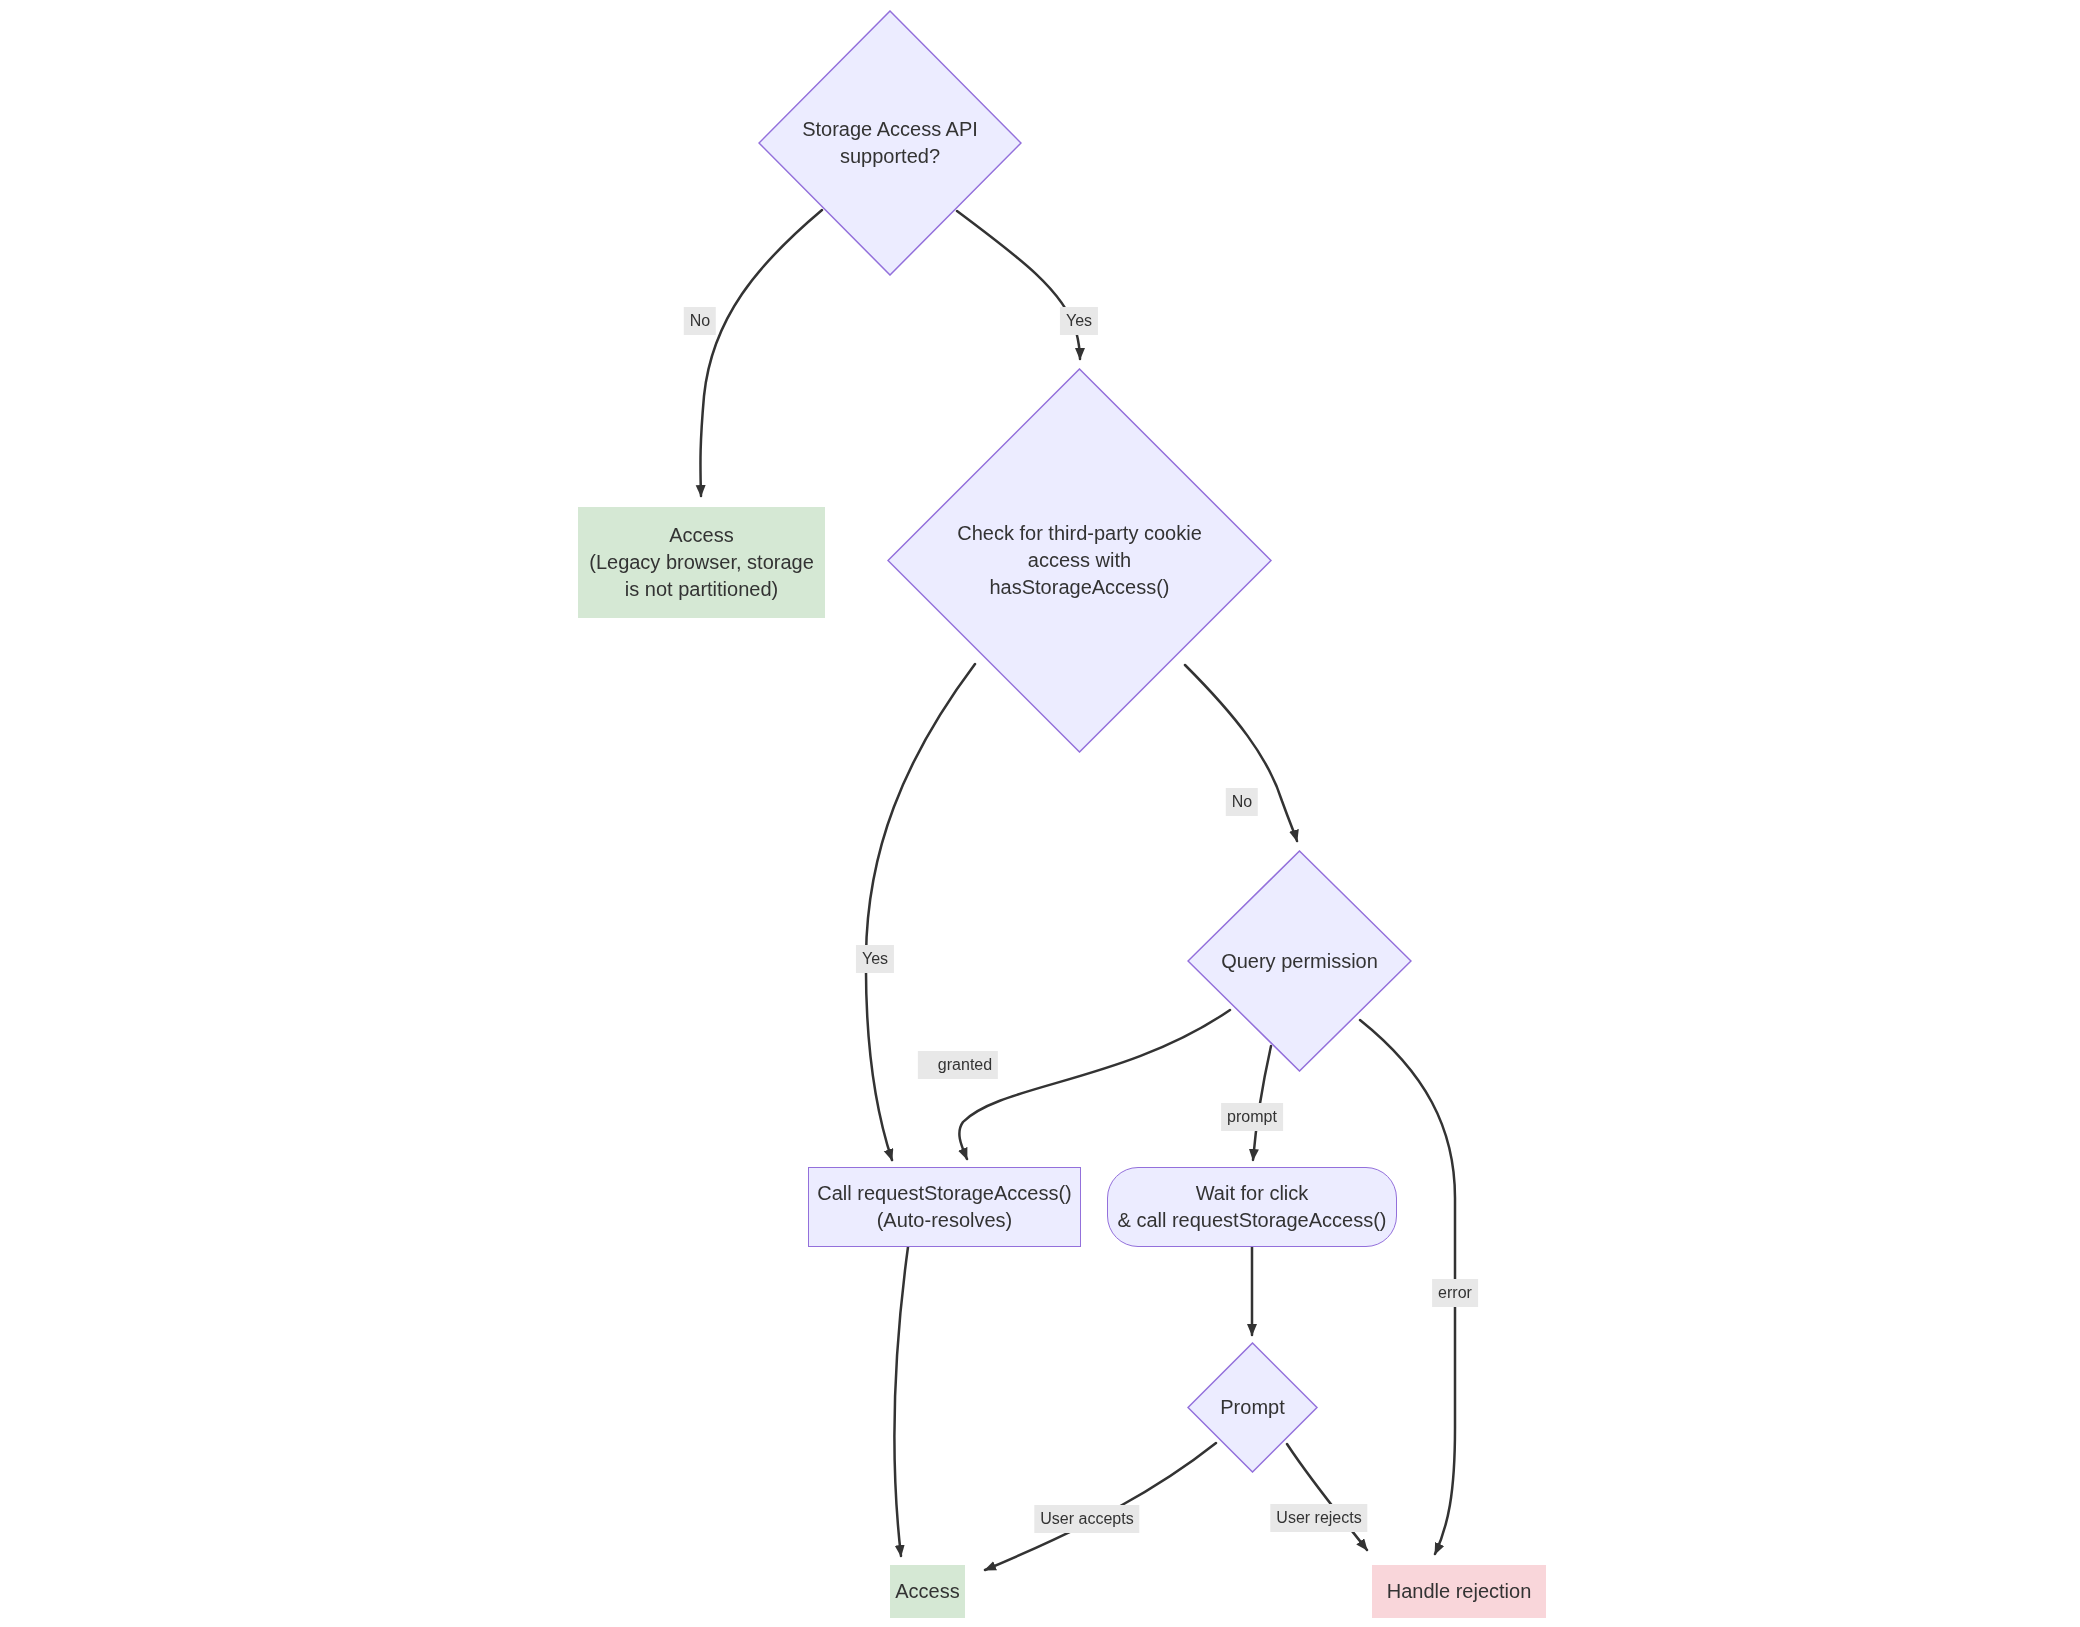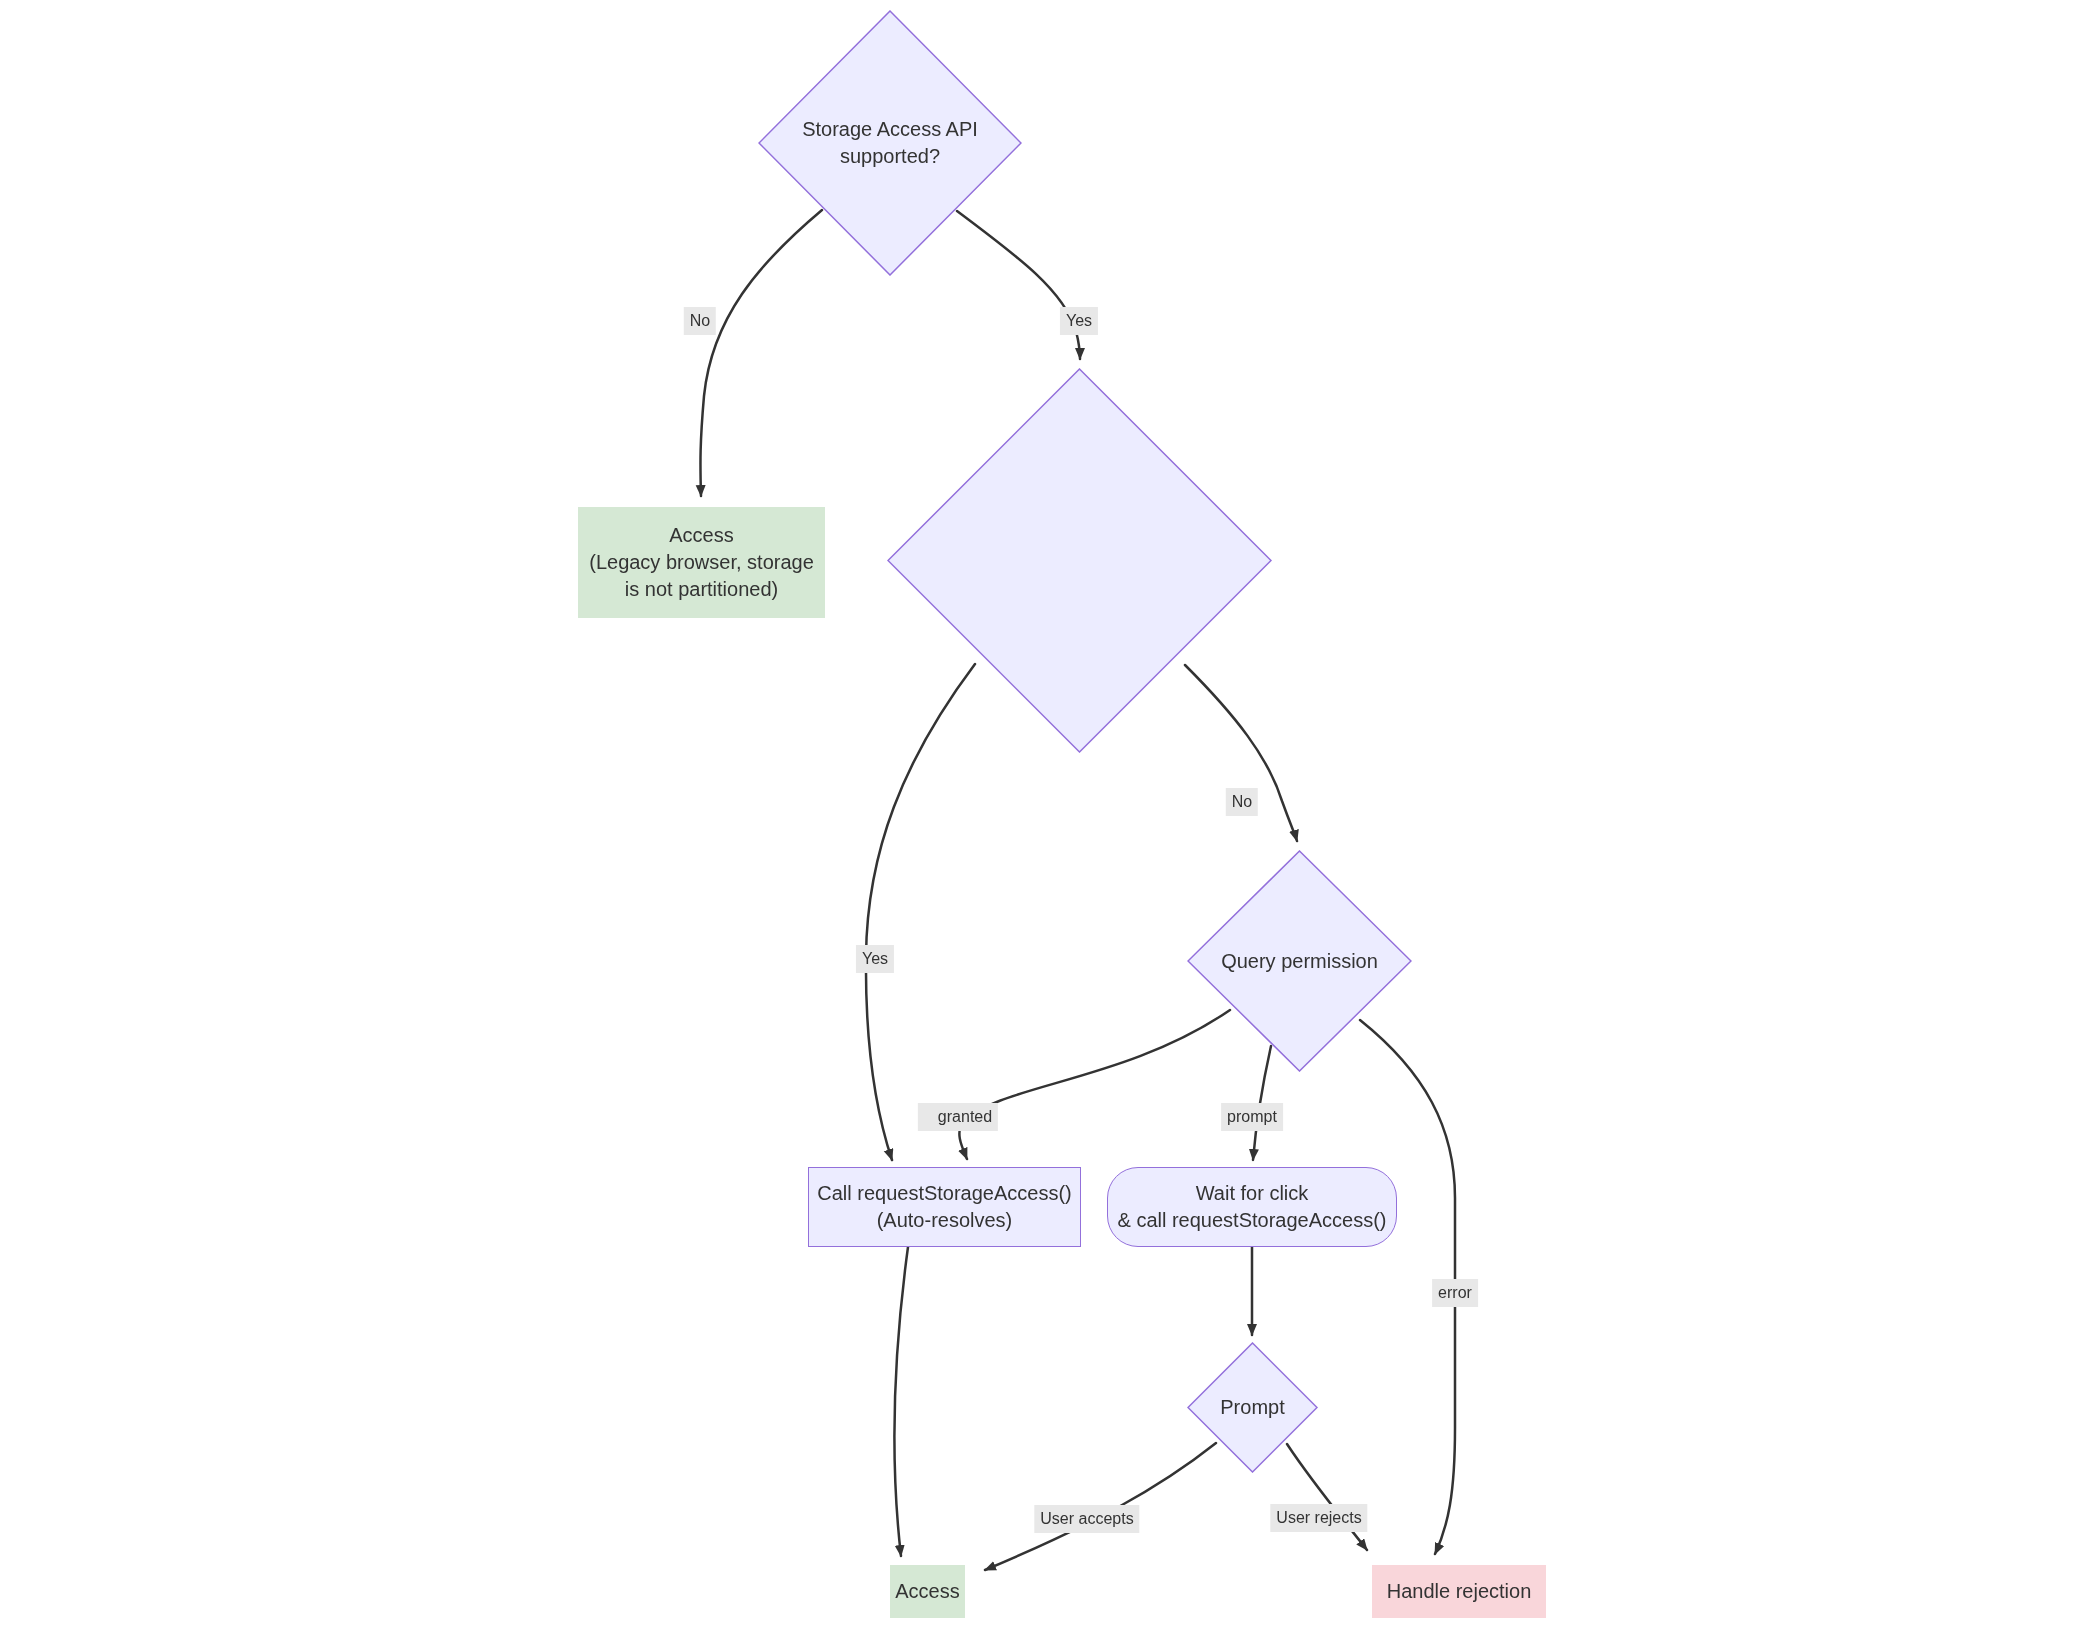--- a/index.html
+++ b/index.html
@@ -74,20 +74,23 @@
         <polygon points="132,1 263,133 132,265 1,133"></polygon>
       </svg>
     <span class="nlabel">Storage Access API
 supported?</span>
   </div>
 
   <div class="node diamond" style="left:887px; top:368px; width:385px; height:385px;">
     <svg viewBox="0 0 385 385" preserveAspectRatio="none">
         <polygon points="192.5,1 384,192.5 192.5,384 1,192.5"></polygon>
       </svg>
+    <span class="nlabel">Check for third-party cookie
+access with
+hasStorageAccess()</span>
   </div>
 
   <div class="node diamond" style="left:1187px; top:850px; width:225px; height:222px;">
     <svg viewBox="0 0 225 222" preserveAspectRatio="none">
         <polygon points="112.5,1 224,111 112.5,221 1,111"></polygon>
       </svg>
     <span class="nlabel">Query permission</span>
   </div>
 
   <div class="node diamond" style="left:1187px; top:1342px; width:131px; height:131px;">
@@ -118,19 +121,19 @@
   </div>
 
   <div class="node pink-node" style="left:1328px; top:1565px; width:174px; height:53px;">
     <span class="nlabel">Handle rejection</span>
   </div>
 
   <div class="elabel" style="left:700px; top:321px;">No</div>
   <div class="elabel" style="left:1079px; top:321px;">Yes</div>
   <div class="elabel" style="left:875px; top:959px;">Yes</div>
   <div class="elabel" style="left:1242px; top:802px;">No</div>
-  <div class="elabel" style="left:958px; top:1117px;padding-left:20px;">granted</div>
+  <div class="elabel" style="left:958px; top:1065px;padding-left:20px;">granted</div>
   <div class="elabel" style="left:1252px; top:1117px;">prompt</div>
   <div class="elabel" style="left:1455px; top:1293px;">error</div>
   <div class="elabel" style="left:1087px; top:1519px;">User accepts</div>
   <div class="elabel" style="left:1319px; top:1518px;">User rejects</div>
 
 </div>
 
 </body></html>

